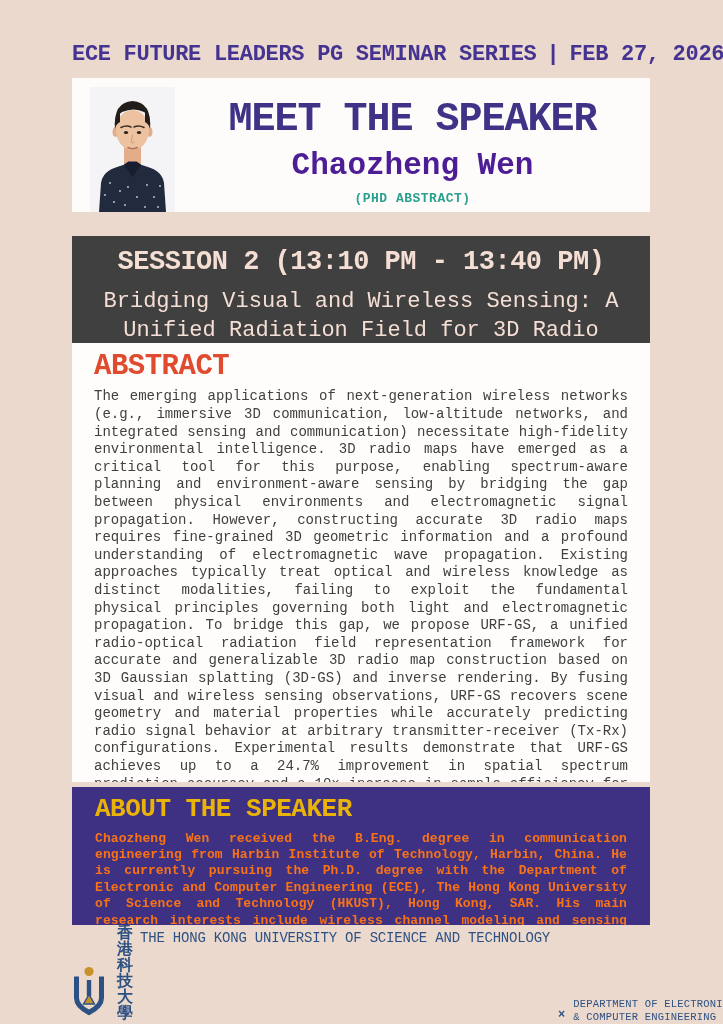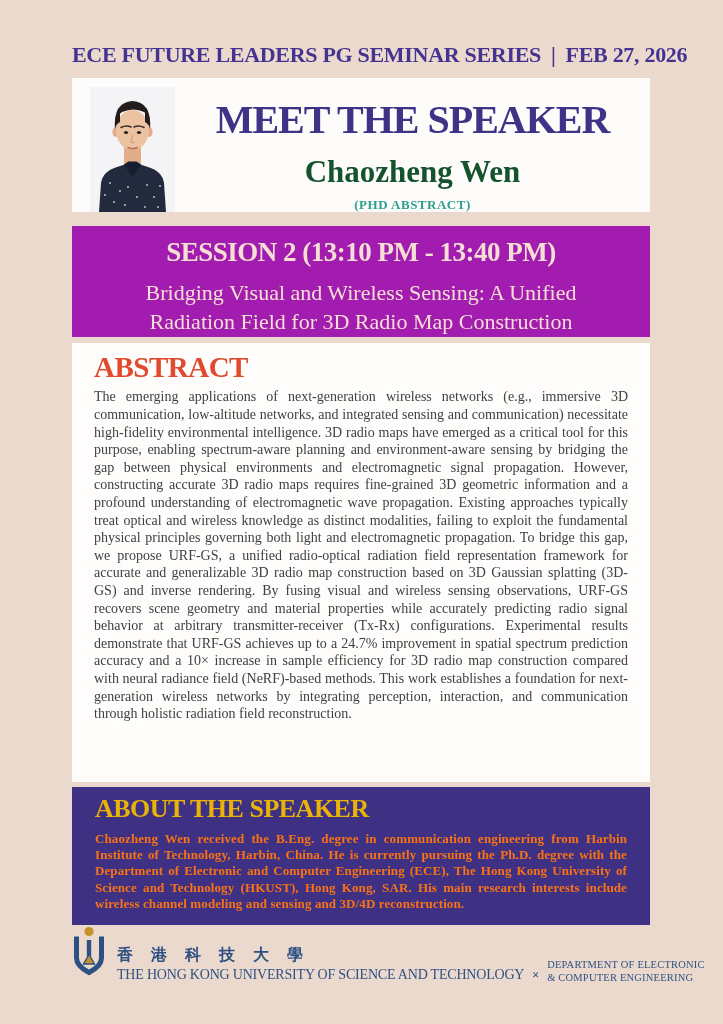--- a/index.html
+++ b/index.html
@@ -1,19 +1,19 @@
 <!DOCTYPE html>
 <html><head>
 <meta charset="utf-8">
 <style>
   * { margin:0; padding:0; box-sizing:border-box; }
   html,body { background:#ebd9cd; }
   .page {
     position:relative; width:723px; height:1024px; background:#ebd9cd;
-    font-family:Liberation Serif, serif; overflow:hidden; margin:0 auto;
+    font-family:Liberation Mono, monospace; overflow:hidden; margin:0 auto;
   }
   
   .series-line {
     position:absolute; left:72px; top:42px; width:578px;
     text-align:center; white-space:nowrap;
     color:#443391; font-weight:bold; font-size:22px; letter-spacing:-0.3px;
   }
   .series-line .sep { margin:0 10px; font-weight:bold; }
   
   .speaker-card {
@@ -22,26 +22,26 @@
   }
   .speaker-photo {
     position:absolute; left:18px; top:9px; width:85px; height:125px; display:block;
   }
   .speaker-text {
     position:absolute; left:103px; top:0; width:475px; height:134px;
     display:flex; flex-direction:column; align-items:center; justify-content:flex-start;
     text-align:right;
   }
   .meet-title { margin-top:22px; font-size:40px; font-weight:bold; color:#3f3287; letter-spacing:-1px; line-height:1; }
-  .speaker-name { margin-top:16px; font-size:31px; font-weight:bold; color:#14532d; line-height:1; }
+  .speaker-name { margin-top:10px; font-size:31px; font-weight:bold; color:#4c1d95; line-height:1; }
   .speaker-role { margin-top:11px; font-size:13px; font-weight:bold; color:#2ba08e; letter-spacing:0.5px; line-height:1; }
   
   .session-banner {
-    position:absolute; left:72px; top:226px; width:578px; height:111px;
-    background:#a21caf; color:#f7e4db; text-align:center; overflow:hidden;
+    position:absolute; left:72px; top:236px; width:578px; height:111px;
+    background:#404040; color:#f7e4db; text-align:center; overflow:hidden;
   }
   .session-title { margin-top:11px; font-size:27px; font-weight:bold; letter-spacing:-0.5px; color:#f5ded4; }
   .session-talk { margin:10px auto 0; width:520px; font-size:22px; line-height:1.32; color:#f5ded4;text-align:center; }
   
   .abstract-card {
     position:absolute; left:72px; top:343px; width:578px; height:439px;
     background:#fefdfb; padding:9px 22px; overflow:hidden;
   }
   .abstract-heading { color:#e04a2e; font-weight:bold; font-size:29px; letter-spacing:-0.5px; line-height:1.05; }
   .abstract-body {
@@ -57,21 +57,21 @@
   .about-body {
     margin-top:7px; color:#f97316; font-size:13px; font-weight:bold;
     line-height:16.4px; text-align:justify; letter-spacing:0.1px;
   }
   
   .footer {
     position:absolute; left:72px; top:926px; width:600px;
     display:flex; align-items:flex-end; color:#2e5183;
   }
   .hkust-logo { width:34px; height:56px; flex:0 0 auto; margin-right:11px; display:block; }
-  .univ-block { display:flex; flex-direction:column; }
+  .univ-block { display:flex; flex-direction:row; }
   .univ-cn { font-size:16px; font-weight:bold; letter-spacing:7px; line-height:1; }
   .univ-en { margin-top:5px; font-size:14px; letter-spacing:-0.2px; line-height:1; white-space:nowrap; }
   .x-sep { font-size:12px; font-weight:bold; margin:0 8px 1px 8px; line-height:1; }
   .dept-block { font-size:10.5px; line-height:1.25; letter-spacing:0.2px; margin-bottom:-2px; white-space:nowrap; }
 </style>
 </head>
 <body>
 
 <div class="page">
 

